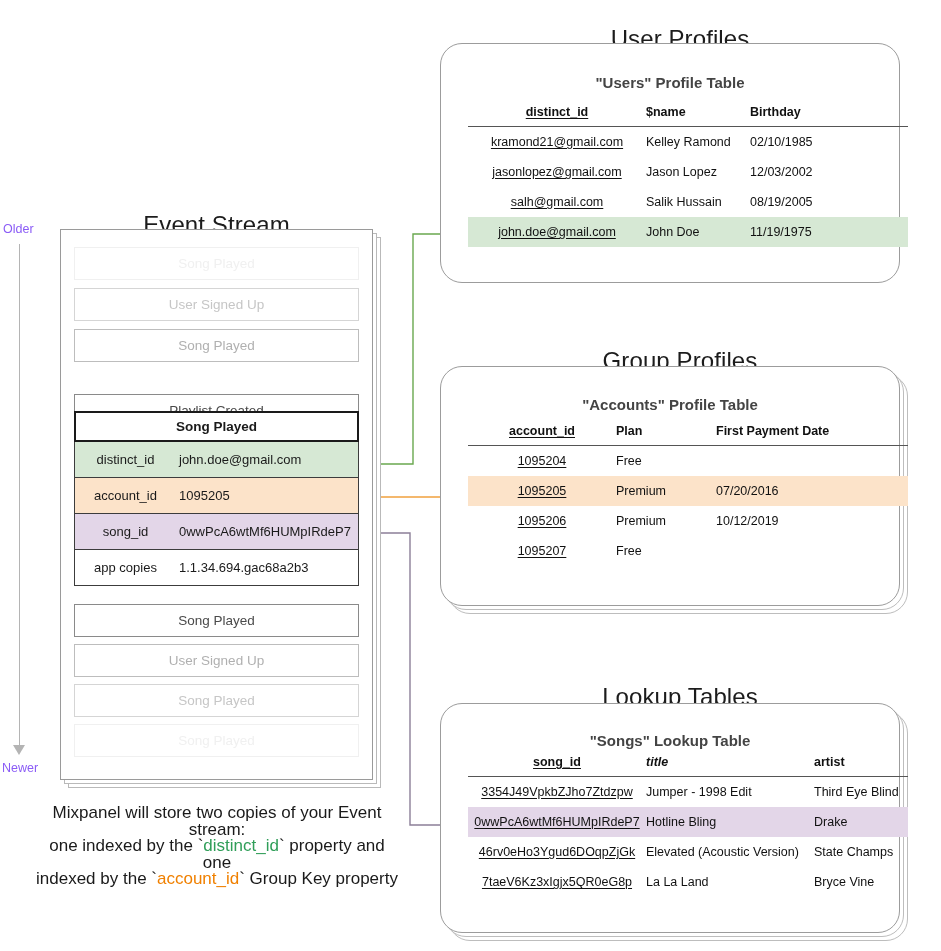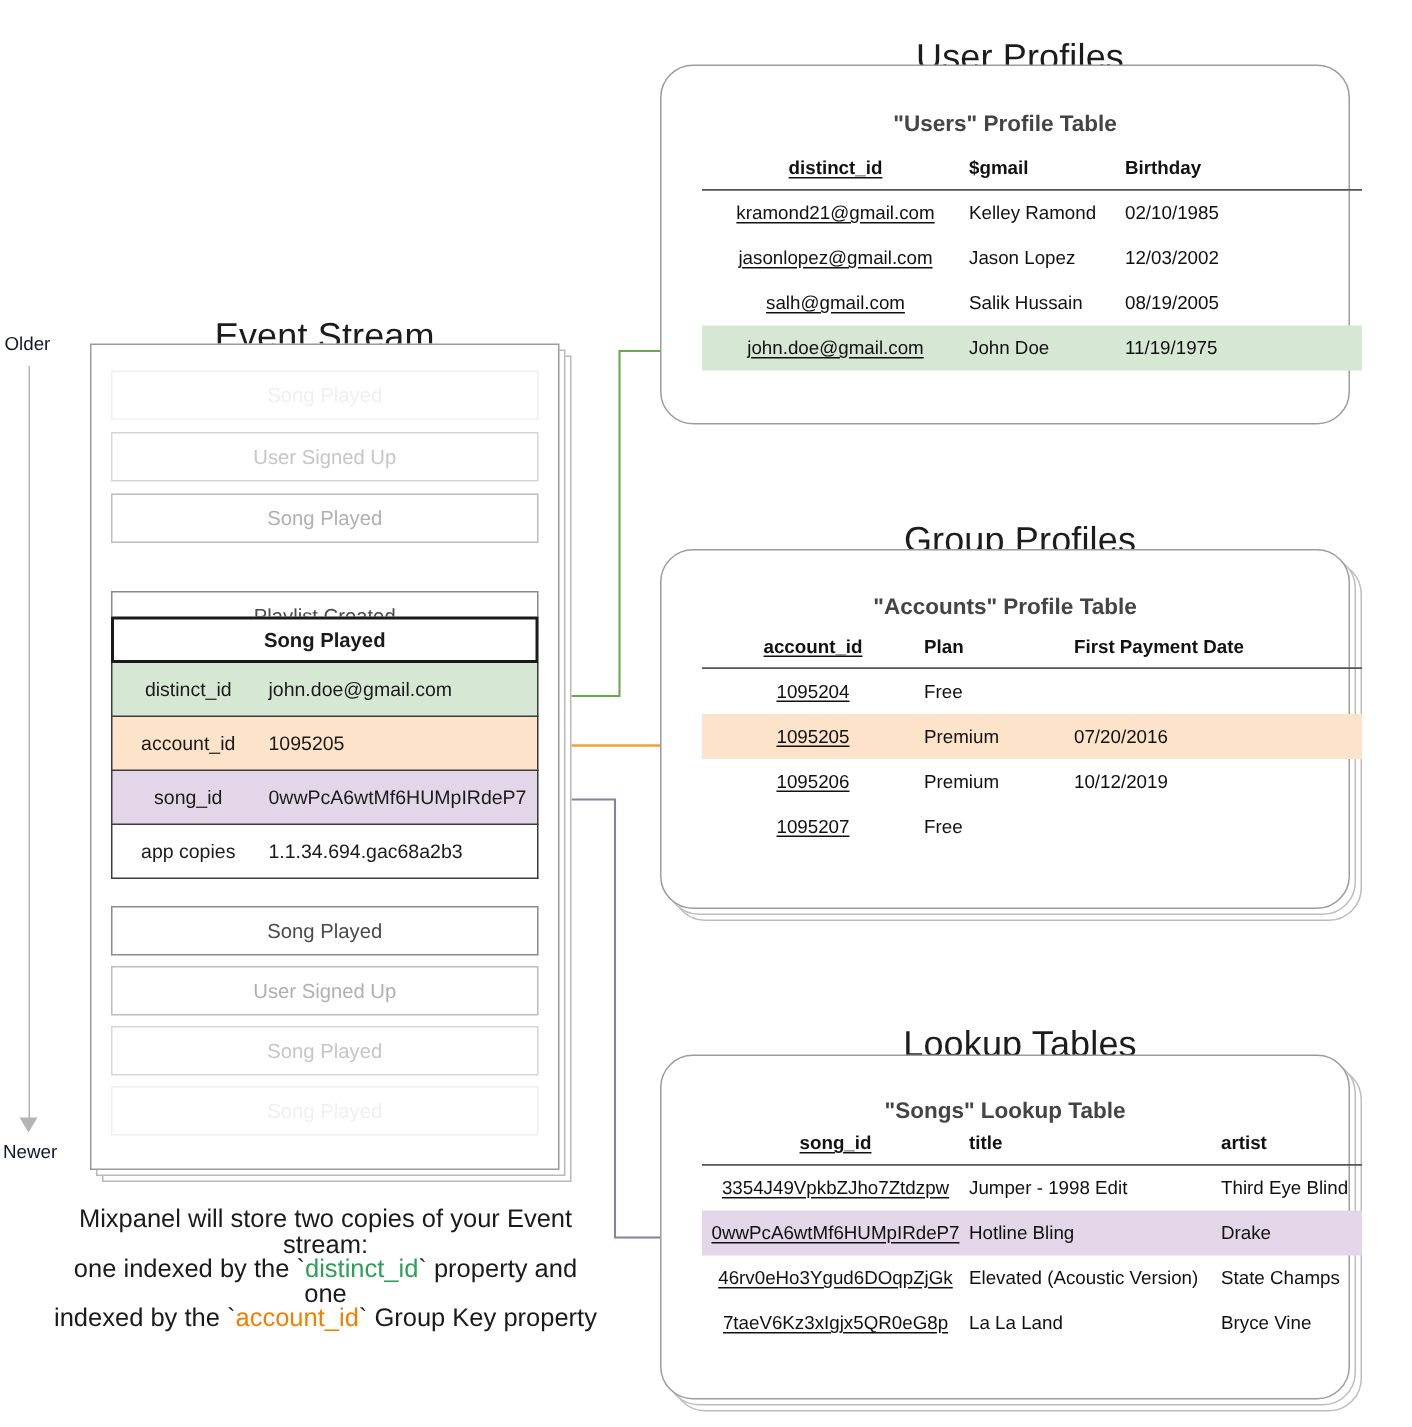--- a/index.html
+++ b/index.html
@@ -28,21 +28,21 @@
     text-align: center;
     letter-spacing: 0.1px;
     white-space: nowrap;
     margin-top: 25px;
   }
 
   
   .axis-label {
     position: absolute;
     font-size: 12.5px;
-    color: #0f172a;
+    color: #8b5cf6;
     white-space: nowrap;
   }
   .axis-line {
     position: absolute;
     left: 19px;
     top: 244px;
     width: 1px;
     height: 505px;
     background: #b4b4b4;
   }
@@ -311,21 +311,21 @@
     <div><span>indexed by the `</span><span class="c-orange">account_id</span><span>` Group Key property</span></div>
   </div>
 
   <div class="section-title" style="left:440px; top:0px; width:480px;">User Profiles</div>
   <div class="panel-card" style="left:440px; top:43px; width:460px; height:240px;"></div>
   <div class="panel-title" style="left:440px; top:74px; width:460px;">"Users" Profile Table</div>
   <table class="dtable" id="tbl-users" style="left:468px; top:105px; width:440px;">
       <thead>
         <tr>
           <th style="width: 178px; text-align: center;"><span class="uline">distinct_id</span></th>
-          <th style="width: 104px;"><span>$gmail</span></th>
+          <th style="width: 104px;"><span>$name</span></th>
           <th style="width: 158px;"><span>Birthday</span></th>
         </tr>
       </thead>
       <tbody>
         <tr>
           <td class="col-key"><span class="cell-key">kramond21@gmail.com</span></td>
           <td><span>Kelley Ramond</span></td>
           <td><span>02/10/1985</span></td>
         </tr>
         <tr>
@@ -385,21 +385,21 @@
 
   <div class="section-title" style="left:440px; top:658px; width:480px;">Lookup Tables</div>
   <div class="panel-shadow" style="left:448px; top:711px; width:460px; height:230px;"></div>
   <div class="panel-shadow" style="left:444px; top:707px; width:460px; height:230px;"></div>
   <div class="panel-card" style="left:440px; top:703px; width:460px; height:230px;"></div>
   <div class="panel-title" style="left:440px; top:732px; width:460px;">"Songs" Lookup Table</div>
   <table class="dtable" id="tbl-songs" style="left:468px; top:755px; width:440px;">
       <thead>
         <tr>
           <th style="width: 178px; text-align: center;"><span class="uline">song_id</span></th>
-          <th style="width: 168px;"><span>title</span></th>
+          <th style="width: 168px; font-style: italic;"><span>title</span></th>
           <th style="width: 94px;"><span>artist</span></th>
         </tr>
       </thead>
       <tbody>
         <tr>
           <td class="col-key"><span class="cell-key">3354J49VpkbZJho7Ztdzpw</span></td>
           <td><span>Jumper - 1998 Edit</span></td>
           <td><span>Third Eye Blind</span></td>
         </tr>
         <tr class="hl-purple">

